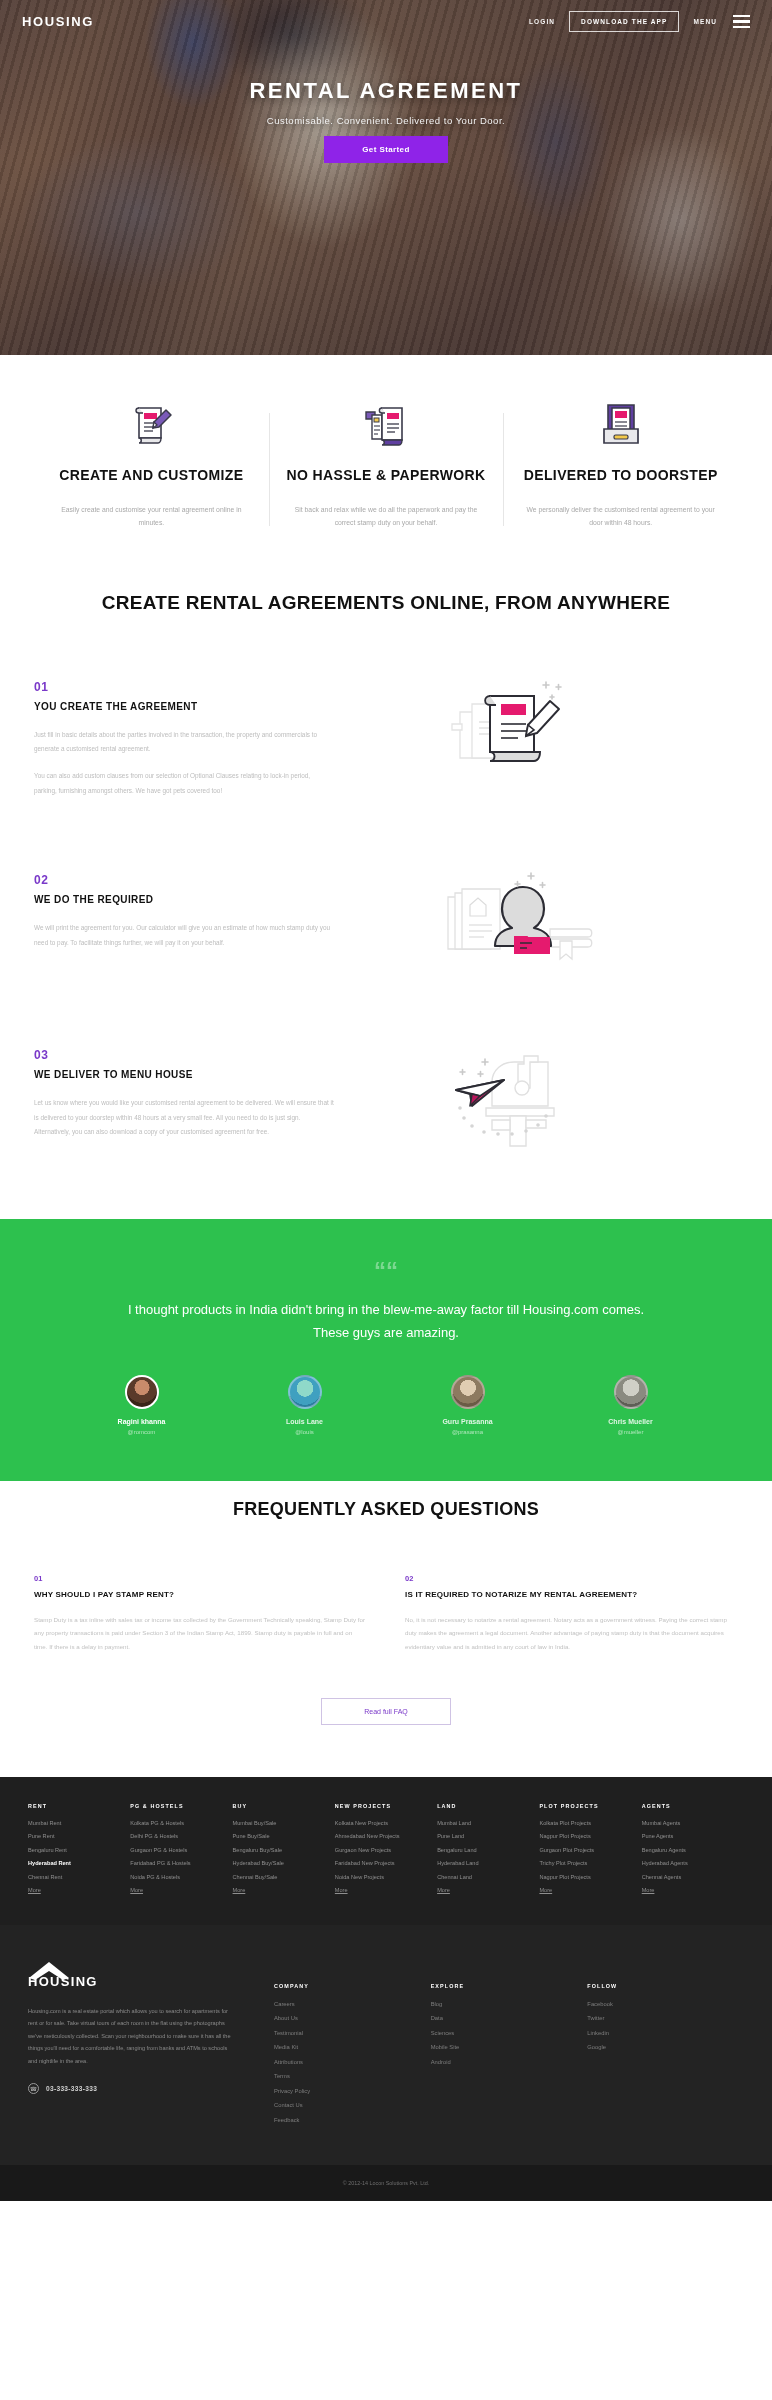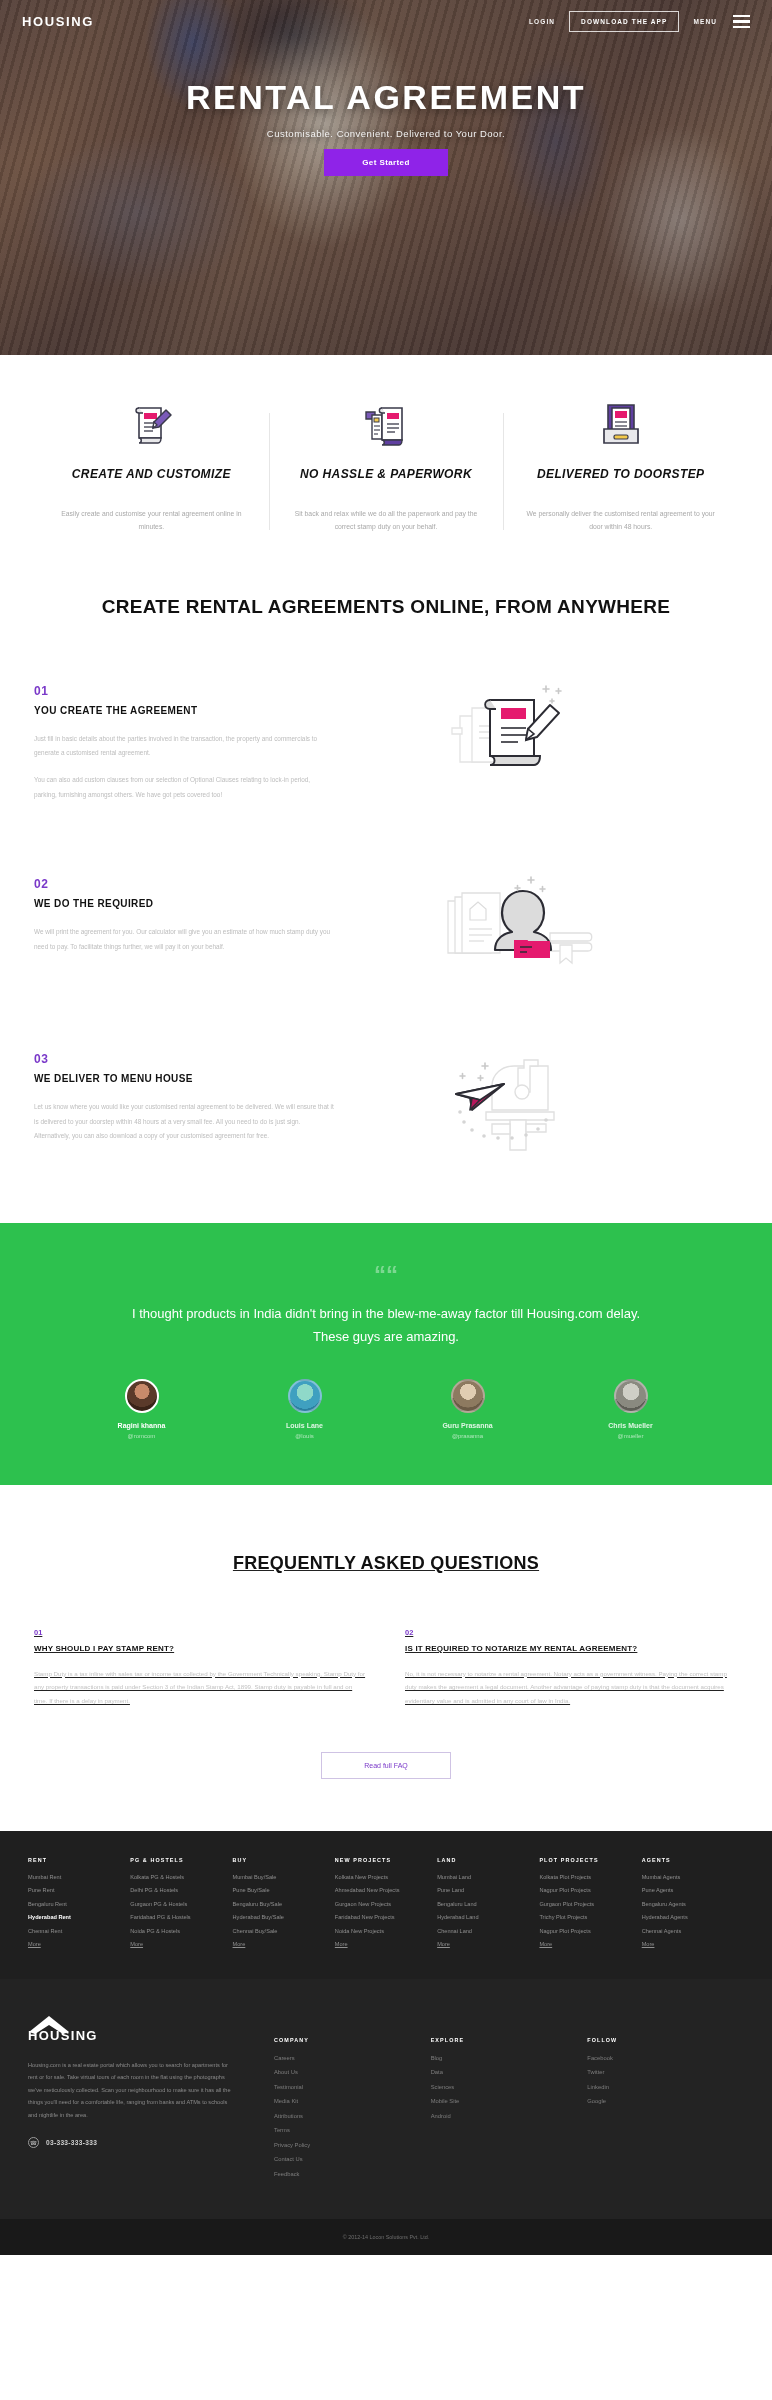--- a/index.html
+++ b/index.html
@@ -64,21 +64,21 @@
     padding: 6px 11px;
   }
   .burger { display: flex; flex-direction: column; gap: 3px; padding-left: 2px; }
   .burger span { display: block; width: 17px; height: 2.5px; background: #fff; }
 
   .hero-center {
     position: absolute; left: 0; right: 0; top: 78px;
     text-align: center;
   }
   .hero-title {
-    color: #fff; font-size: 34px; font-weight: bold;
+    color: #fff; font-size: 22px; font-weight: bold;
     letter-spacing: 2.5px;
     text-shadow: 0 2px 9px rgba(0,0,0,.45);
   }
   .hero-sub {
     color: #f2f2f2; font-size: 9.5px; letter-spacing: .5px;
     margin-top: 11px;
     text-shadow: 0 1px 6px rgba(0,0,0,.5);
   }
   .hero-cta {
     display: inline-block; margin-top: 10px;
@@ -95,23 +95,22 @@
   .feature {
     flex: 1; text-align: center; padding: 0 16px;
     position: relative;
   }
   .feature + .feature::before {
     content: ""; position: absolute; left: 0; top: 16px; bottom: 4px;
     width: 1px; background: #e6e6e6;
   }
   .feature-icon { height: 56px; display:flex; align-items:center; justify-content:center; margin-bottom: 14px; }
   .feature-title {
-    font-size: 12px; font-weight: bold; letter-spacing: .4px; color: #111;
-    margin-bottom: 26px;
-    font-style: italic;
+    font-size: 14px; font-weight: bold; letter-spacing: .4px; color: #111;
+    margin-bottom: 20px;
   }
   .feature-desc {
     font-size: 6.8px; color: #a9a9a9; line-height: 1.95;
   }
 
   
   .steps-head {
     text-align: center;
     font-size: 19px; font-weight: bold; letter-spacing: .3px;
     color: #111; padding: 10px 0 62px 0;
@@ -153,21 +152,21 @@
   }
   .avatar.a1 { background: radial-gradient(circle at 50% 35%, #c98b6b 0 30%, #5a3a2a 31% 62%, #3a2418 63%); border-color:#fff; }
   .avatar.a2 { background: radial-gradient(circle at 50% 38%, #8fd9c9 0 34%, #3fa0c0 35% 68%, #2b7fa0 69%); }
   .avatar.a3 { background: radial-gradient(circle at 50% 36%, #e0cdb2 0 32%, #8d7a60 33% 64%, #6b5b46 65%); }
   .avatar.a4 { background: radial-gradient(circle at 50% 36%, #cfcfc6 0 34%, #8a8a80 35% 66%, #5e5e56 67%); }
   .person-name { color: #fff; font-size: 7px; font-weight: bold; margin-bottom: 4px; }
   .person-name.dim { color: rgba(255,255,255,.85); }
   .person-handle { color: rgba(255,255,255,.62); font-size: 6px; }
 
   
-  .faq { background: #fff; padding: 68px 0 52px 0; text-decoration: underline; }
+  .faq { background: #fff; padding: 18px 0 52px 0; }
   .faq-head {
     text-align: center; font-size: 18px; font-weight: bold; color: #111;
     letter-spacing: .3px; margin-bottom: 54px;
   }
   .faq-grid { display: flex; padding: 0 34px; gap: 38px; }
   .faq-item { flex: 1; }
   .faq-num { font-size: 7.5px; font-weight: bold; color: #7a39c9; margin-bottom: 7px; }
   .faq-q { font-size: 8px; font-weight: bold; color: #111; margin-bottom: 14px; letter-spacing: .2px; }
   .faq-a { font-size: 6.2px; color: #c2c2c2; line-height: 2.2; }
   .faq-btn-wrap { text-align: center; margin-top: 44px; }
@@ -428,21 +427,21 @@
           <path d="M14 26 h5 M16.5 23.5 v5"></path>
           <path d="M32 28 h5 M34.5 25.5 v5"></path>
         </g>
       </svg>
     </div>
   </div>
 </section>
 
 <section class="testimonial">
   <div class="quote-mark">““</div>
-  <div class="quote-text">I thought products in India didn't bring in the blew-me-away factor till Housing.com delay. These guys are amazing.</div>
+  <div class="quote-text">I thought products in India didn't bring in the blew-me-away factor till Housing.com comes. These guys are amazing.</div>
   <div class="people">
     <div class="person">
       <div class="avatar a1"></div>
       <div class="person-name">Ragini khanna</div>
       <div class="person-handle">@romcom</div>
     </div>
     <div class="person">
       <div class="avatar a2"></div>
       <div class="person-name dim">Louis Lane</div>
       <div class="person-handle">@louis</div>

